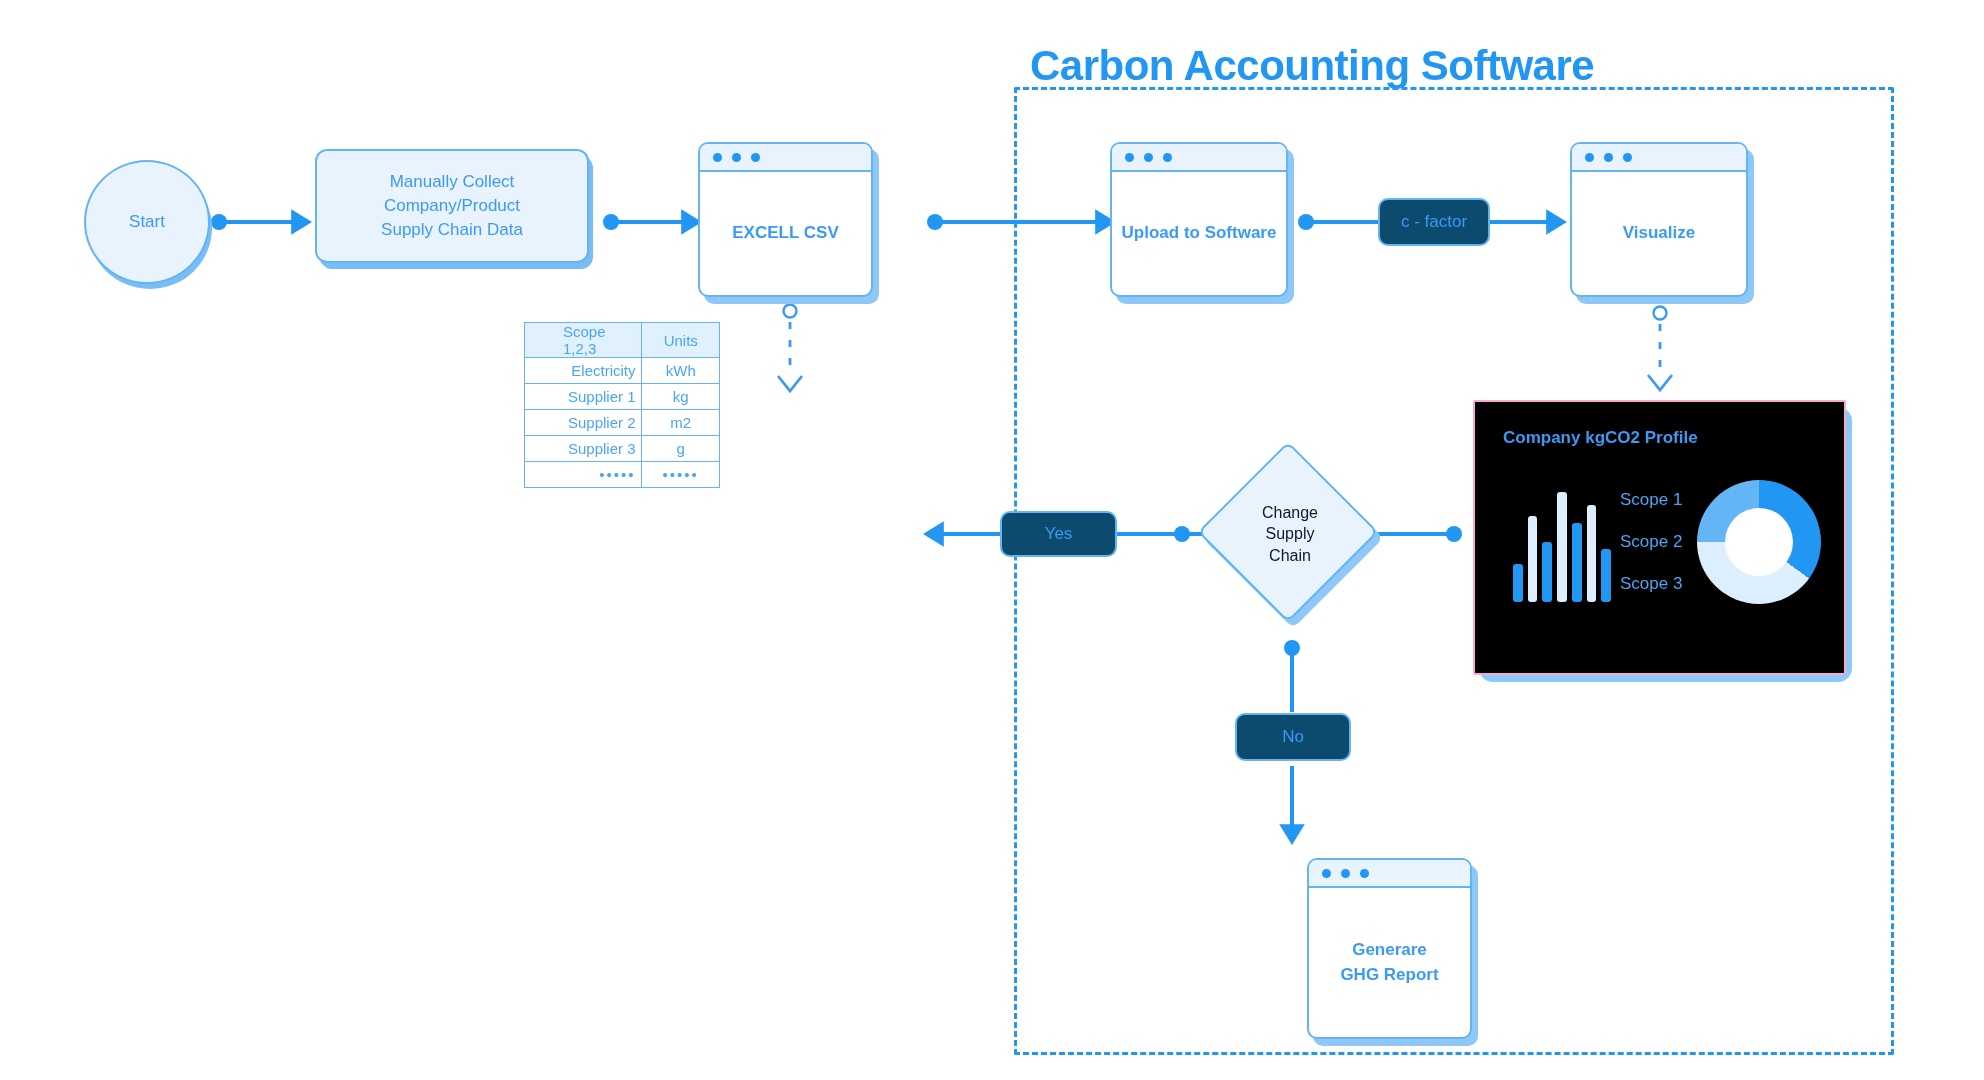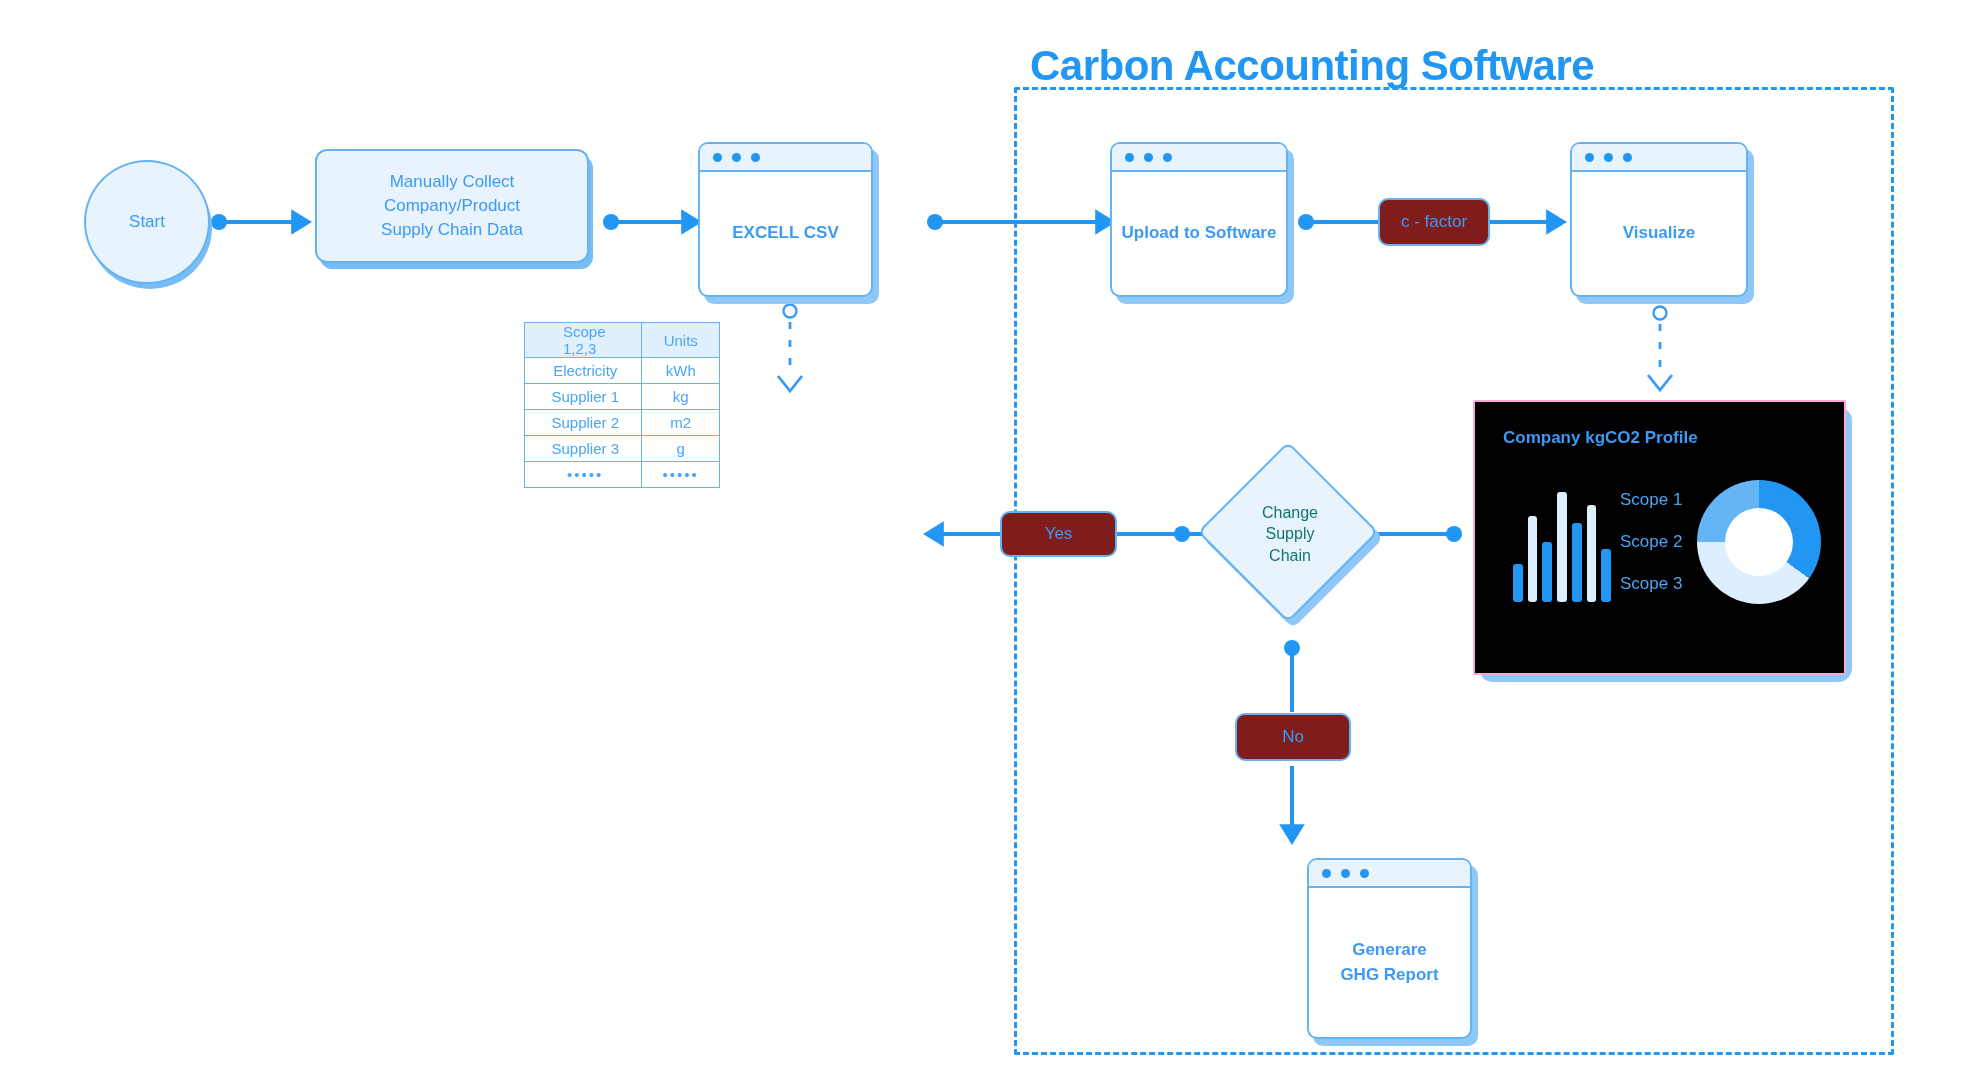--- a/index.html
+++ b/index.html
@@ -110,21 +110,21 @@
     display: flex; align-items: center; justify-content: center;
     flex-direction: column;
     color: #3b9af5; font-size: 17px; font-weight: bold;
     line-height: 1.45;
     text-align: center;
   }
 
   
   .pill {
     position: absolute;
-    background: #7f1d1d;
+    background: #0c4a6e;
     border: 2px solid #63b3f5;
     border-radius: 10px;
     box-sizing: border-box;
     display: flex; align-items: center; justify-content: center;
     color: #3b9af5; font-size: 17px;
   }
 
   
   .diamond-wrap { left: 940px; top: 346px; width: 140px; height: 140px; }
   .diamond-shadow {
@@ -141,21 +141,21 @@
     border: 2px solid #63b3f5;
     transform: rotate(45deg);
     border-radius: 8px;
     box-sizing: border-box;
   }
   .diamond-text {
     position: absolute; left: 0; top: 0;
     width: 132px; height: 132px;
     display: flex; flex-direction: column;
     align-items: center; justify-content: center;
-    color: #0f766e; font-size: 16px; line-height: 1.32;
+    color: #0f172a; font-size: 16px; line-height: 1.32;
     text-align: center;
   }
 
   
   .tbl {
     position: absolute;
     left: 524px; top: 322px;
     width: 196px;
     border-collapse: collapse;
     background: #ffffff;
@@ -164,21 +164,21 @@
     border: 1.5px solid #63b3f5;
     height: 26px;
     font-size: 15px;
     color: #4aa5f5;
     font-weight: normal;
     text-align: center;
     padding: 0 6px;
     box-sizing: border-box;
   }
   .tbl thead th { background: #e1f0fd; }
-  .tbl td.c1, .tbl th.c1 { width: 118px; text-align: center; padding-left: 10px; }
+  .tbl td.c1, .tbl th.c1 { width: 118px; text-align: right; padding-left: 10px; }
   .tbl td.c2, .tbl th.c2 { width: 78px; }
   .tbl th.c1 { text-align: left; padding-left: 38px; }
   .dots-cell { letter-spacing: 2px; color: #79bdf7; }
 
   
   .profile-wrap { left: 1473px; top: 400px; width: 373px; height: 275px; }
   .profile-shadow {
     position: absolute; left: 6px; top: 7px;
     width: 100%; height: 100%;
     border-radius: 14px; background: #8ec8f8;

